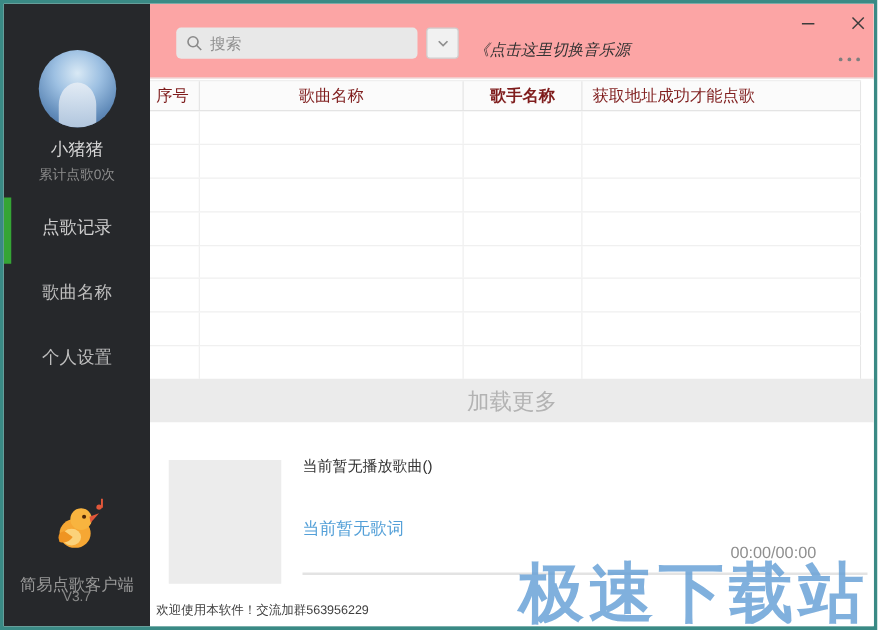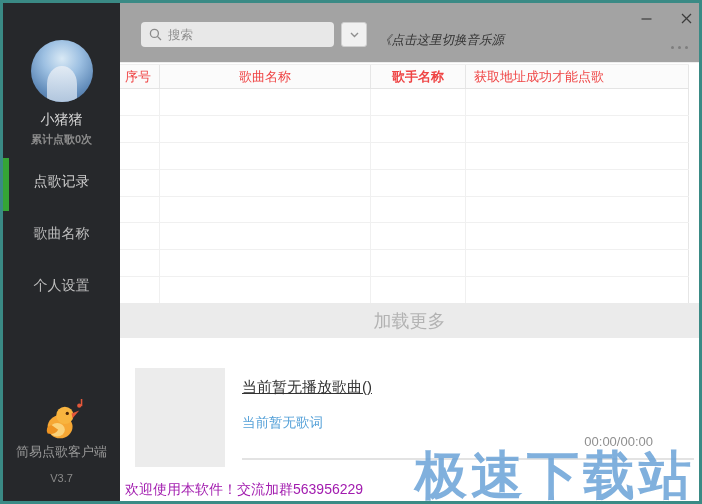--- a/index.html
+++ b/index.html
@@ -18,35 +18,35 @@
     position:absolute; left:28px; top:37px; width:62px; height:62px; border-radius:50%;
     background:radial-gradient(circle at 50% 30%, #d9e9f5 0%, #9dc0e2 35%, #628cba 70%, #3e6191 100%);
     overflow:hidden;
   }
   .avatar::after {
     content:""; position:absolute; left:16px; top:26px; width:30px; height:36px; border-radius:50% 50% 0 0;
     background:linear-gradient(180deg,#e8eef5,#c2d3e6);
     opacity:.85;
   }
   .username { position:absolute; left:0; top:108px; width:117px; text-align:center; color:#d6d6d6; font-size:14px; }
-  .user-stats { position:absolute; left:0; top:129px; width:117px; text-align:center; color:#8d8d8d; font-size:11px;font-weight:bold; }
+  .user-stats { position:absolute; left:0; top:129px; width:117px; text-align:center; color:#8d8d8d; font-size:11px; }
   .menu-item {
     position:absolute; left:0; width:117px; height:52px; line-height:52px;
     text-align:center; color:#bdbdbd; font-size:14px; cursor:pointer;
   }
   .menu-item.i0 { top:152px; color:#cfcfcf; }
   .menu-item.i1 { top:204px; }
   .menu-item.i2 { top:256px; }
   .active-bar { position:absolute; left:0; top:155px; width:6px; height:53px; background:#35a535; }
   .logo { position:absolute; left:0; top:396px; width:117px; text-align:center; }
-  .app-name { position:absolute; left:0; top:440px; width:117px; text-align:center; color:#9a9a9a; font-size:13px; }
+  .app-name { position:absolute; left:0; top:456px; width:117px; text-align:center; color:#9a9a9a; font-size:13px; }
   .app-version { position:absolute; left:0; top:469px; width:117px; text-align:center; color:#8a8a8a; font-size:11px; }
   
   .main { position:absolute; left:117px; top:0; width:579px; height:498px; background:#fff; }
-  .topbar { position:absolute; left:0; top:0; width:579px; height:60px; background:#a3a3a3; border-bottom:1px solid #ededed; }
+  .topbar { position:absolute; left:0; top:0; width:579px; height:60px; background:#fca5a5; border-bottom:1px solid #ededed; }
   .searchbox {
     position:absolute; left:21px; top:19px; width:193px; height:25px;
     background:#e8e8e8; border-radius:4px; display:flex; align-items:center; padding:0 8px;
   }
   .searchbox svg { flex:0 0 auto; margin-right:6px; }
   .searchbox input {
     flex:1; border:none; outline:none; background:transparent;
     font-size:12.5px; color:#555; font-family:"Liberation Sans", sans-serif;
   }
   .searchbox input::placeholder { color:#8f8f8f; opacity:1; }
@@ -58,47 +58,47 @@
   .source-hint { position:absolute; left:259px; top:29px; font-size:12.5px; color:#333;font-style:italic; }
   .win-btn { position:absolute; top:5px; width:22px; height:20px; display:flex; align-items:center; justify-content:center; cursor:pointer; }
   .win-btn.min { right:42px; }
   .win-btn.close { right:2px; }
   .more-dots { position:absolute; right:8px; top:40px; display:flex; gap:4px; cursor:pointer; padding:3px; }
   .more-dots i { width:3px; height:3px; border-radius:50%; background:#7e7e7e; }
   
   .thead {
     position:absolute; left:0; top:61px; width:569px; height:25px;
     display:flex; background:#fbfbfb; border-bottom:1px solid #e4e4e4; border-top:1px solid #efefef;
-    font-size:13px; color:#ef4444;text-align:center;
+    font-size:13px; color:#7f1d1d;text-align:center;
   }
   .thead .c, .trow .c { border-right:1px solid #e6e6e6; height:100%; display:flex; align-items:center; }
   .c.c0 { width:40px; padding-left:5px; }
   .c.c1 { width:211px; justify-content:center; }
   .c.c2 { width:95px; justify-content:center;font-weight:bold; }
   .c.c3 { width:223px; padding-left:8px; border-right:1px solid #e6e6e6 !important; }
   .tbody { position:absolute; left:0; top:86px; width:569px; height:214px; display:flex; flex-direction:column; }
   .trow { flex:1; display:flex; border-bottom:1px solid #f0f0f0; }
   .trow .c { border-right:1px solid #f0f0f0; }
   .scroll-gutter { position:absolute; left:569px; top:61px; width:10px; height:239px; background:#fff; }
   
   .load-more {
     position:absolute; left:0; top:300px; width:579px; height:35px;
     background:#ebebeb; color:#b3b3b3; font-size:18px;
     display:flex; align-items:center; justify-content:center; cursor:pointer;
   }
   
   .player { position:absolute; left:0; top:335px; width:579px; height:137px; background:#fff; }
   .album { position:absolute; left:15px; top:30px; width:90px; height:99px; background:#ececec; }
-  .now-playing { position:absolute; left:122px; top:40px; font-size:15px; color:#333;text-decoration:underline; }
+  .now-playing { position:absolute; left:122px; top:27px; font-size:12px; color:#333; }
   .lyric { position:absolute; left:122px; top:76px; font-size:13.5px; color:#54a0d8; cursor:pointer; }
   .time { position:absolute; right:46px; top:96px; font-size:13px; color:#8f8f8f; }
   .progress { position:absolute; left:122px; top:120px; width:452px; height:2px; background:#e3e3e3; cursor:pointer; }
   
   .statusbar { position:absolute; left:0; top:472px; width:579px; height:26px; background:#fff; }
-  .status-left { position:absolute; left:5px; top:6px; font-size:14px; color:#a21caf;text-align:right; }
+  .status-left { position:absolute; left:5px; top:6px; font-size:10px; color:#404040;text-align:right; }
   .status-right { position:absolute; right:6px; top:8px; font-size:12.5px; color:#333; }
   
   .watermark {
     position:absolute; right:4px; bottom:0px; z-index:20;
     font-size:52px; font-weight:bold; letter-spacing:4px; line-height:1;
     color:rgba(96,156,212,0.8); white-space:nowrap; pointer-events:none;
   }
 </style>
 </head>
 <body>

